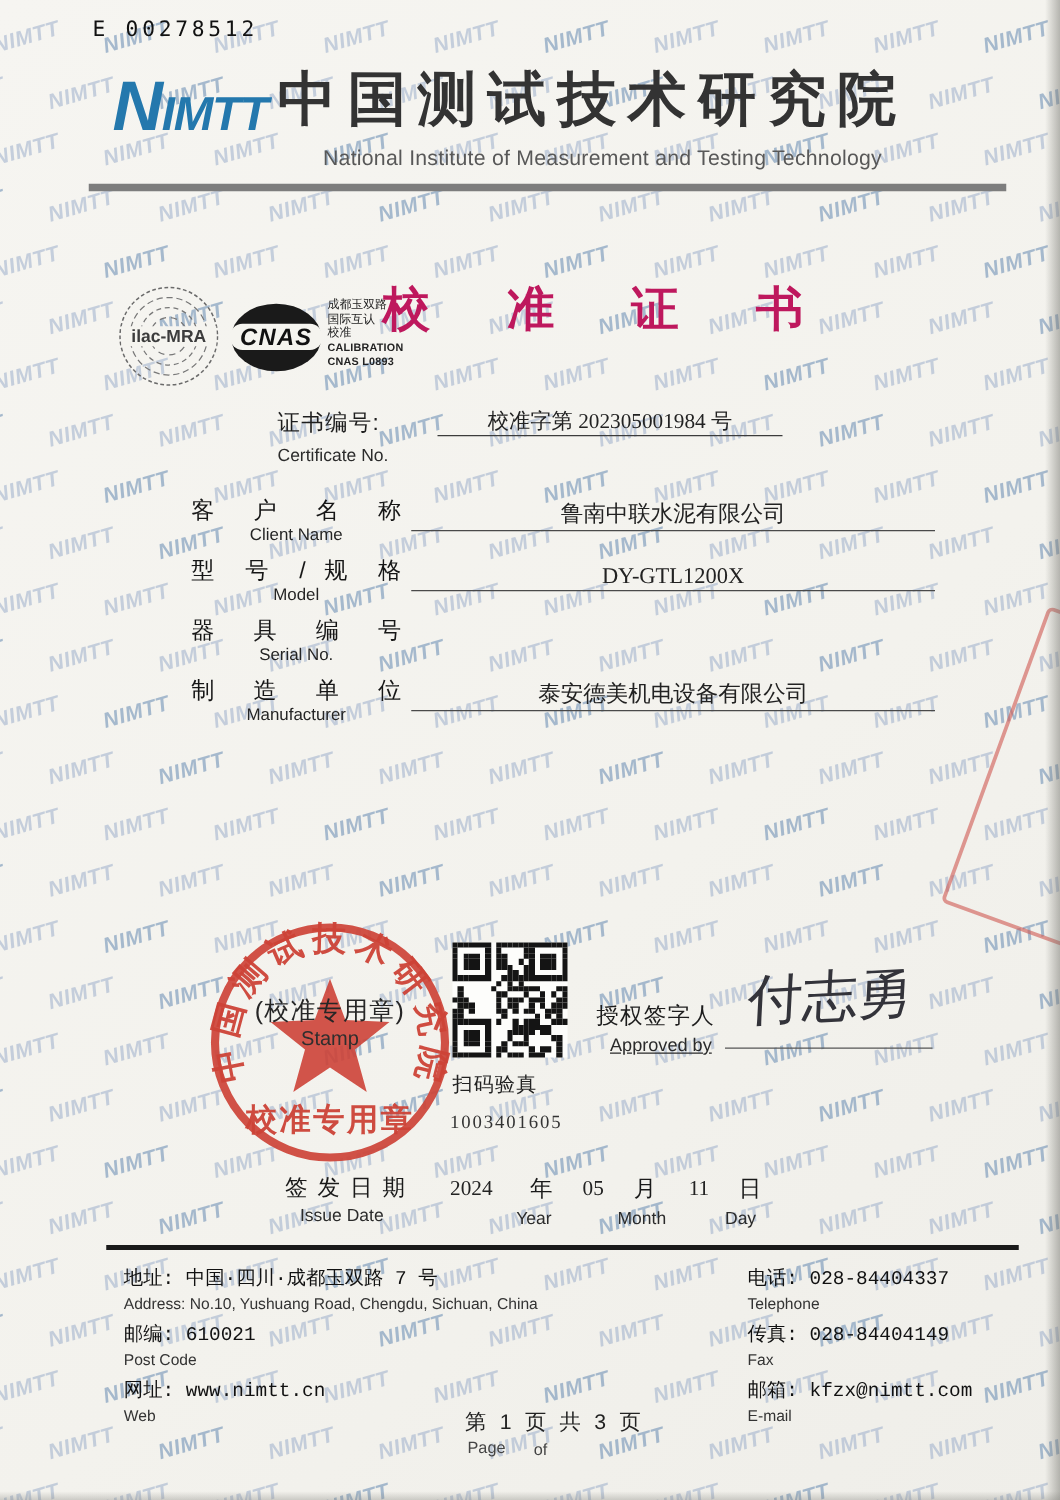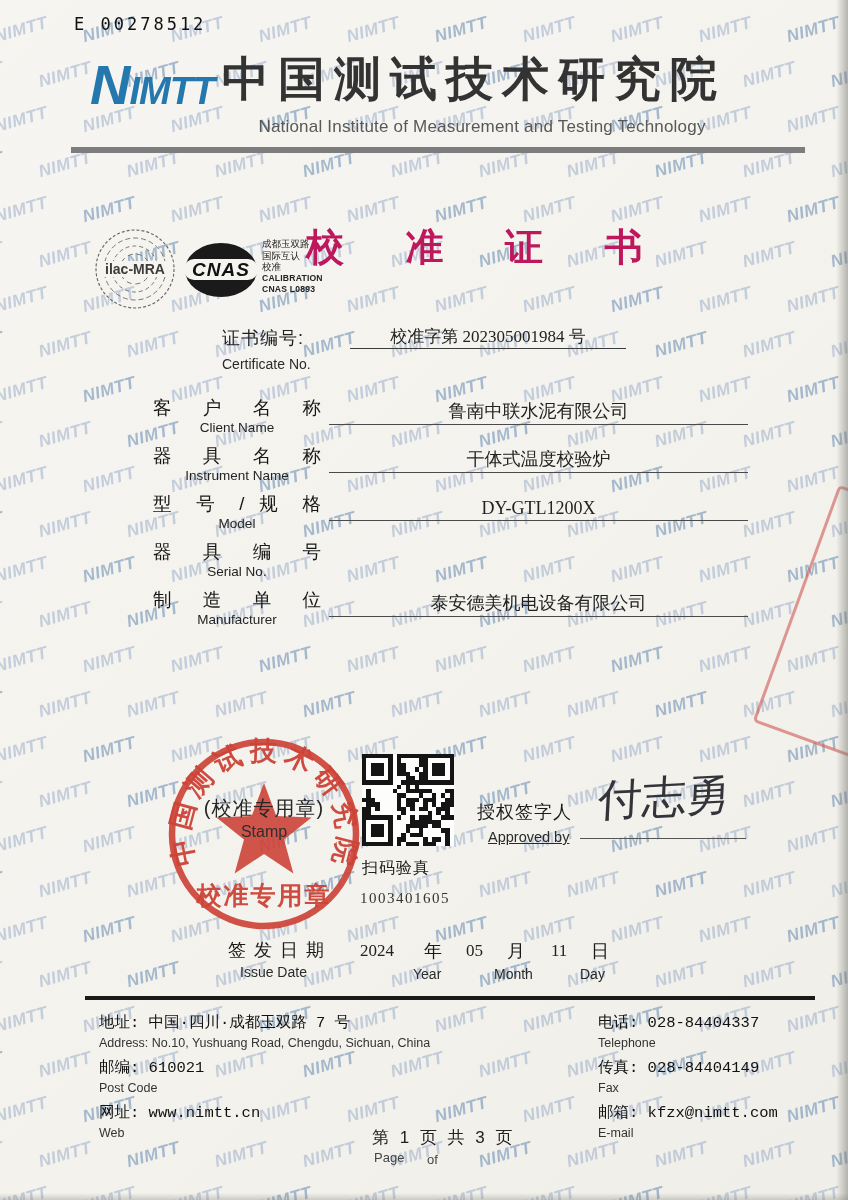--- a/index.html
+++ b/index.html
@@ -421,27 +421,20 @@
   <div class="abs fields">
     <div class="f-row">
       <div class="f-labels">
           <div class="f-cn">客 户 名 称</div>
           <div class="f-en">Client Name</div>
         </div>
       <div class="f-val">鲁南中联水泥有限公司</div>
     </div>
     <div class="f-row">
       <div class="f-labels">
-          <div class="f-cn">器 具 名 称</div>
-          <div class="f-en">Instrument Name</div>
-        </div>
-      <div class="f-val">干体式温度校验炉</div>
-    </div>
-    <div class="f-row">
-      <div class="f-labels">
           <div class="f-cn">型 号 / 规 格</div>
           <div class="f-en">Model</div>
         </div>
       <div class="f-val">DY-GTL1200X</div>
     </div>
     <div class="f-row">
       <div class="f-labels">
           <div class="f-cn">器 具 编 号</div>
           <div class="f-en">Serial No.</div>
         </div>

